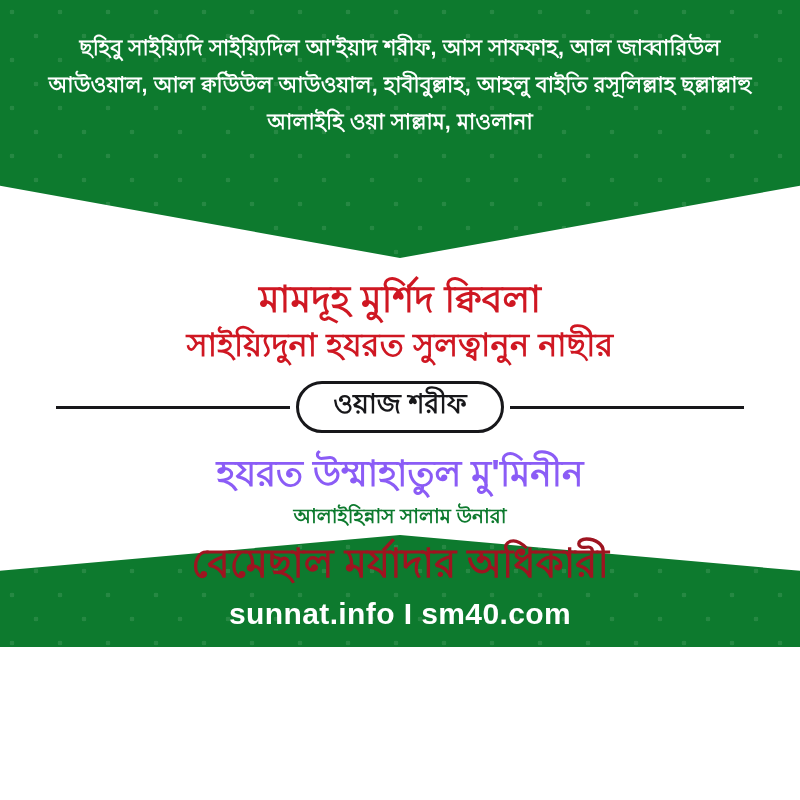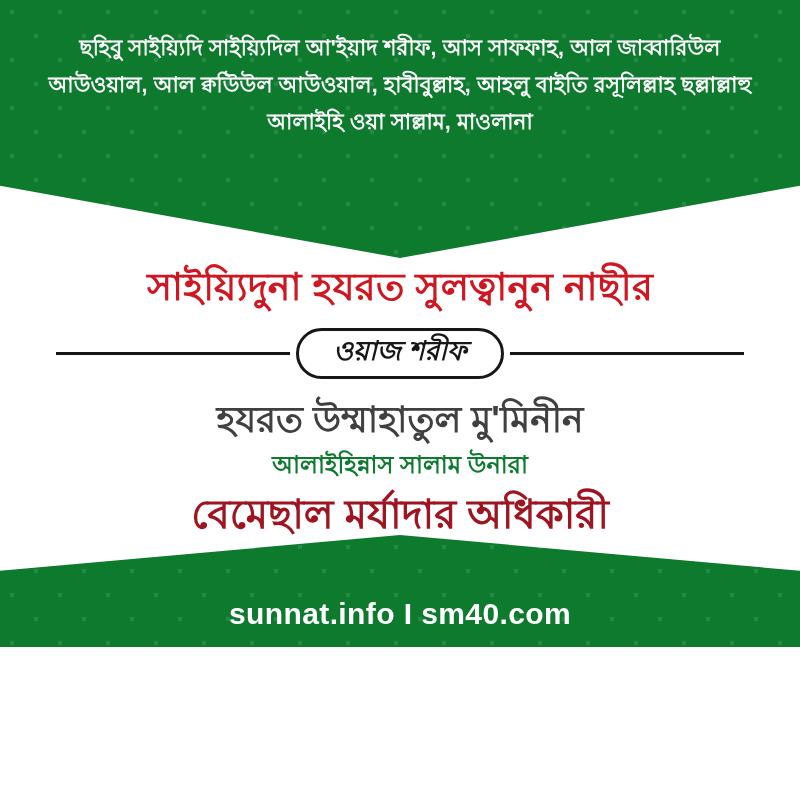--- a/index.html
+++ b/index.html
@@ -96,65 +96,64 @@
   .line-red-1 {
     color: #cf1722;
     font-size: 37px;
     font-weight: bold;
     line-height: 1.28;
     margin-top: 14px;
     letter-spacing: 0.2px;
   }
   .line-red-2 {
     color: #cf1722;
-    font-size: 38px;
+    font-size: 32px;
     font-weight: bold;
     line-height: 1.25;
     margin-top: 2px;
     letter-spacing: 0.2px;
   }
 
   
   .pill-row {
     position: relative;
     display: flex;
     align-items: center;
     justify-content: center;
     margin-top: 16px;
     padding: 0 56px;
-    font-style: italic;
   }
   .rule {
     flex: 1 1 auto;
     height: 3px;
     background: #17171a;
   }
   .pill {
     flex: 0 0 auto;
     border: 3px solid #17171a;
     border-radius: 40px;
     padding: 6px 34px 10px 34px;
     margin: 0 6px;
     color: #17171a;
     font-size: 27px;
     font-weight: bold;
     background: #ffffff;
     line-height: 1.1;
   }
 
   .line-green-1 {
-    color: #404040;
+    color: #8b5cf6;
     font-size: 36px;
     font-weight: bold;
     margin-top: 18px;
     line-height: 1.25;
   }
   .line-green-2 {
     color: #0d7a2e;
-    font-size: 24px;
+    font-size: 20px;
     font-weight: bold;
     margin-top: 8px;
     line-height: 1.25;
   }
   .line-red-3 {
     color: #9e1420;
     font-size: 40px;
     font-weight: bold;
     margin-top: 10px;
     line-height: 1.2;
@@ -163,20 +162,21 @@
 </head>
 <body>
 
 <div class="poster">
 
   <div class="top-banner"></div>
   <div class="top-banner-text">ছহিবু সাইয়্যিদি সাইয়্যিদিল আ'ইয়াদ শরীফ, আস সাফফাহ, আল জাব্বারিউল আউওয়াল, আল ক্বউিউল আউওয়াল, হাবীবুল্লাহ, আহলু বাইতি রসূলিল্লাহ ছল্লাল্লাহু আলাইহি ওয়া সাল্লাম, মাওলানা</div>
 
   <div class="middle">
 
+    <div class="line-red-1">মামদূহ মুর্শিদ ক্বিবলা</div>
 
     <div class="line-red-2">সাইয়্যিদুনা হযরত সুলত্বানুন নাছীর</div>
 
     <div class="pill-row">
       <div class="rule"></div>
       <div class="pill">ওয়াজ শরীফ</div>
       <div class="rule"></div>
     </div>
 
     <div class="line-green-1">হযরত উম্মাহাতুল মু'মিনীন</div>

